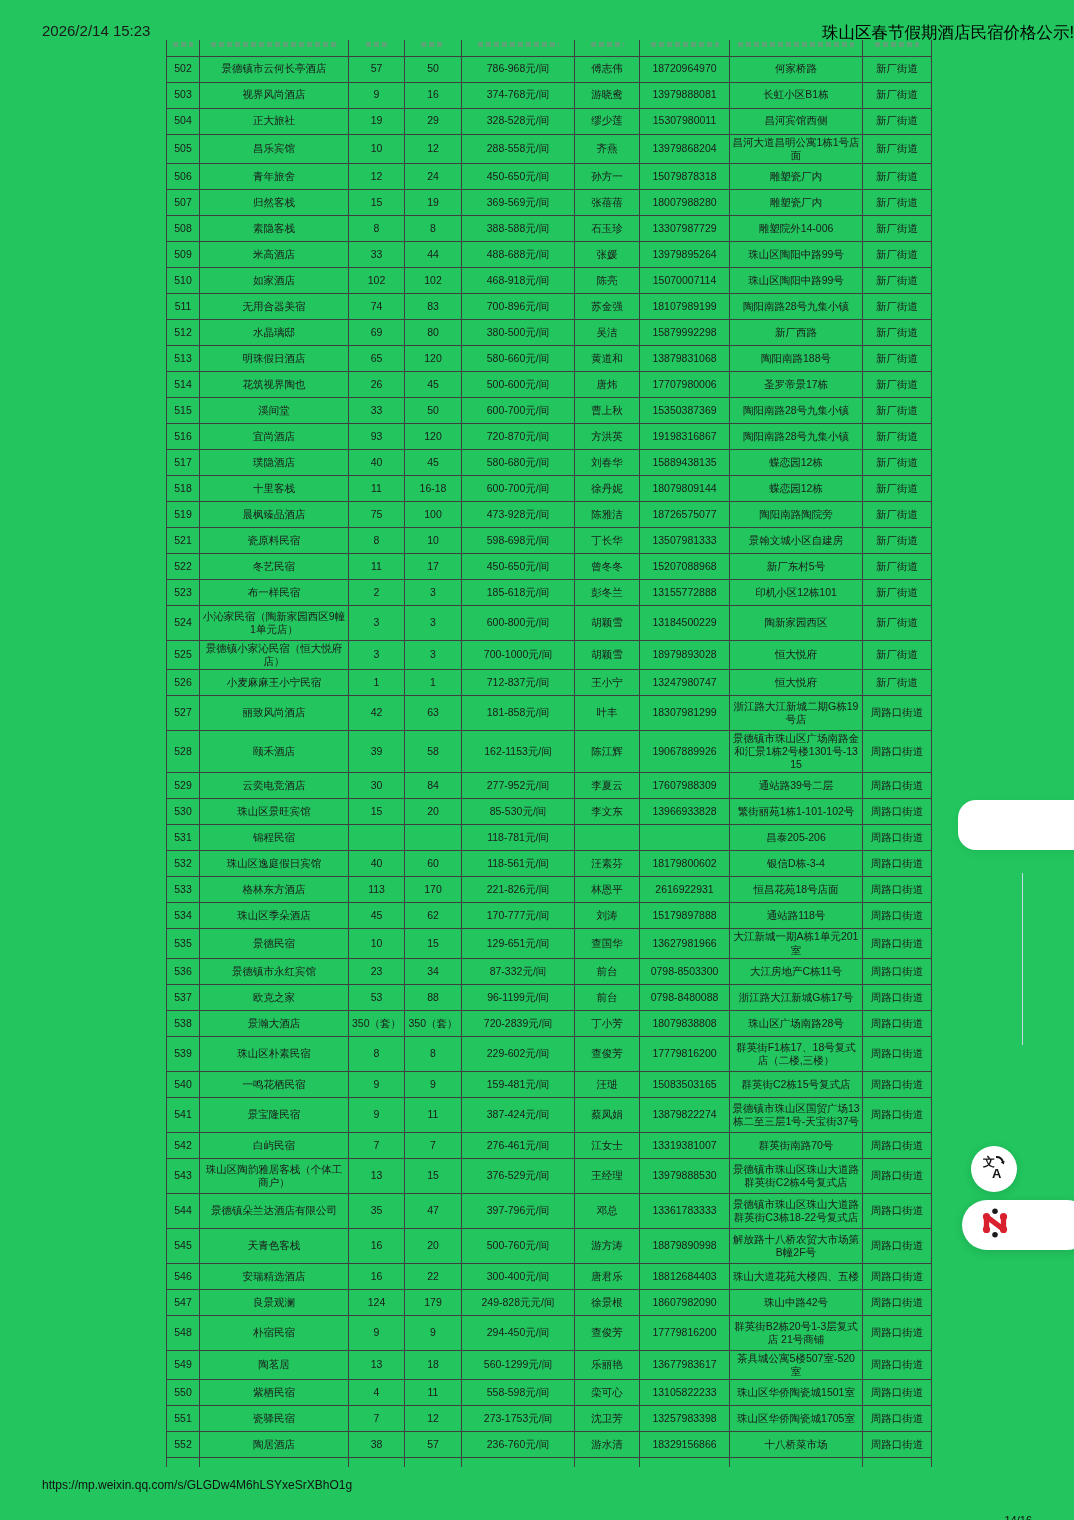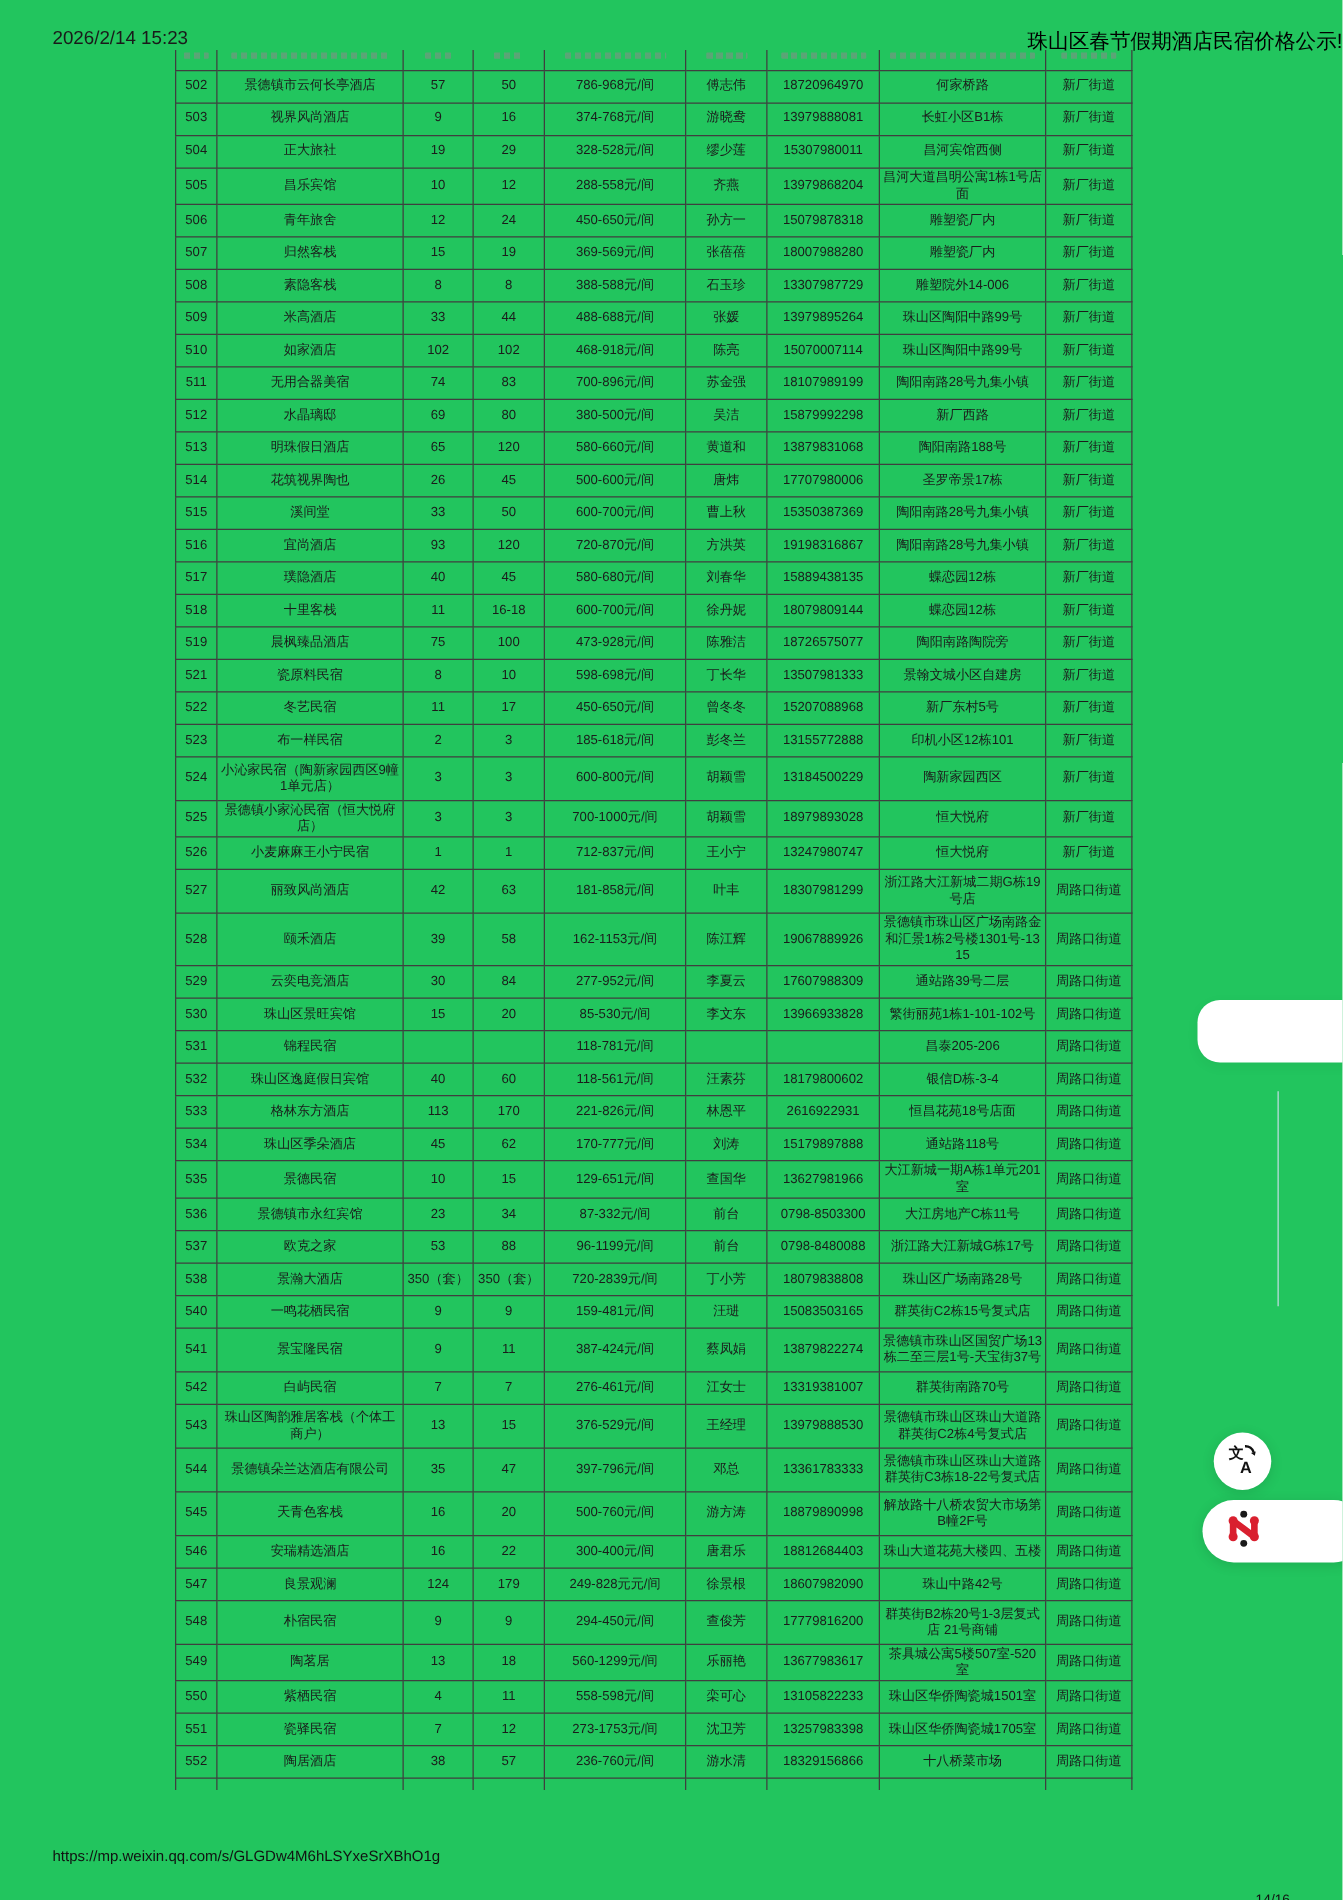--- a/index.html
+++ b/index.html
@@ -3,21 +3,21 @@
 <meta charset="utf-8">
 <style>
   * { margin:0; padding:0; box-sizing:border-box; }
   html,body { width:1074px; height:1520px; background:#ffffff; overflow:hidden;
     font-family:"Liberation Sans","DejaVu Sans",sans-serif; color:#1c1c1c; }
   .page { position:relative; width:1074px; height:1520px; background:#22c55e; }
 
   .datetime { position:absolute; left:42px; top:22px; font-size:15px; color:#1a1a1a; }
   .title { position:absolute; left:0; right:0; top:22px; text-align:right; font-size:16.5px; color:#000; }
 
-  .table-wrap { position:absolute; left:140px; top:40px; width:766px; }
+  .table-wrap { position:absolute; left:166px; top:40px; width:766px; }
   table.price-table { border-collapse:collapse; table-layout:fixed; width:765px; }
   table.price-table td {
     border:1px solid #3f3f3f; text-align:center; vertical-align:middle;
     font-size:10.5px; line-height:1.25; color:#1b1b1b; padding:1px 2px;
     overflow:hidden; word-break:break-all;
   }
   tr.r-single { height:26px; }
   tr.r-tall { height:35px; }
   tr.r-cut-top { height:16px; }
   tr.r-cut-top td { border-top:none; vertical-align:top; padding-top:2px; }
@@ -480,20 +480,31 @@
             <td>538</td>
             <td>景瀚大酒店</td>
             <td>350（套）</td>
             <td>350（套）</td>
             <td>720-2839元/间</td>
             <td>丁小芳</td>
             <td>18079838808</td>
             <td>珠山区广场南路28号</td>
             <td>周路口街道</td>
           </tr>
+          <tr class="r-tall">
+            <td>539</td>
+            <td>珠山区朴素民宿</td>
+            <td>8</td>
+            <td>8</td>
+            <td>229-602元/间</td>
+            <td>查俊芳</td>
+            <td>17779816200</td>
+            <td>群英街F1栋17、18号复式店（二楼,三楼）</td>
+            <td>周路口街道</td>
+          </tr>
           <tr class="r-single">
             <td>540</td>
             <td>一鸣花栖民宿</td>
             <td>9</td>
             <td>9</td>
             <td>159-481元/间</td>
             <td>汪琎</td>
             <td>15083503165</td>
             <td>群英街C2栋15号复式店</td>
             <td>周路口街道</td>

